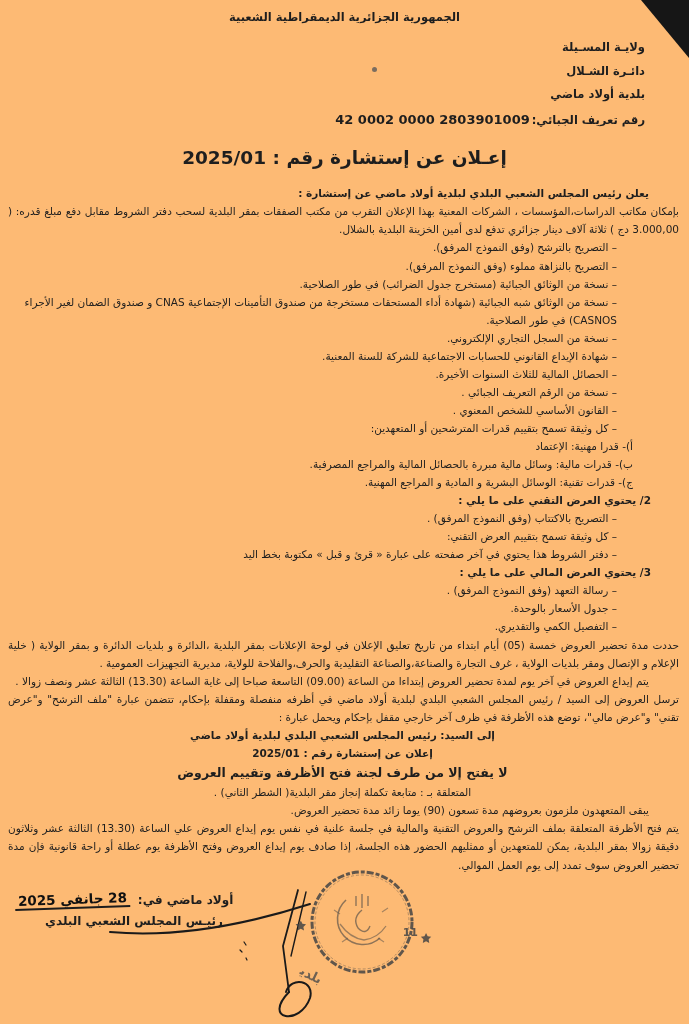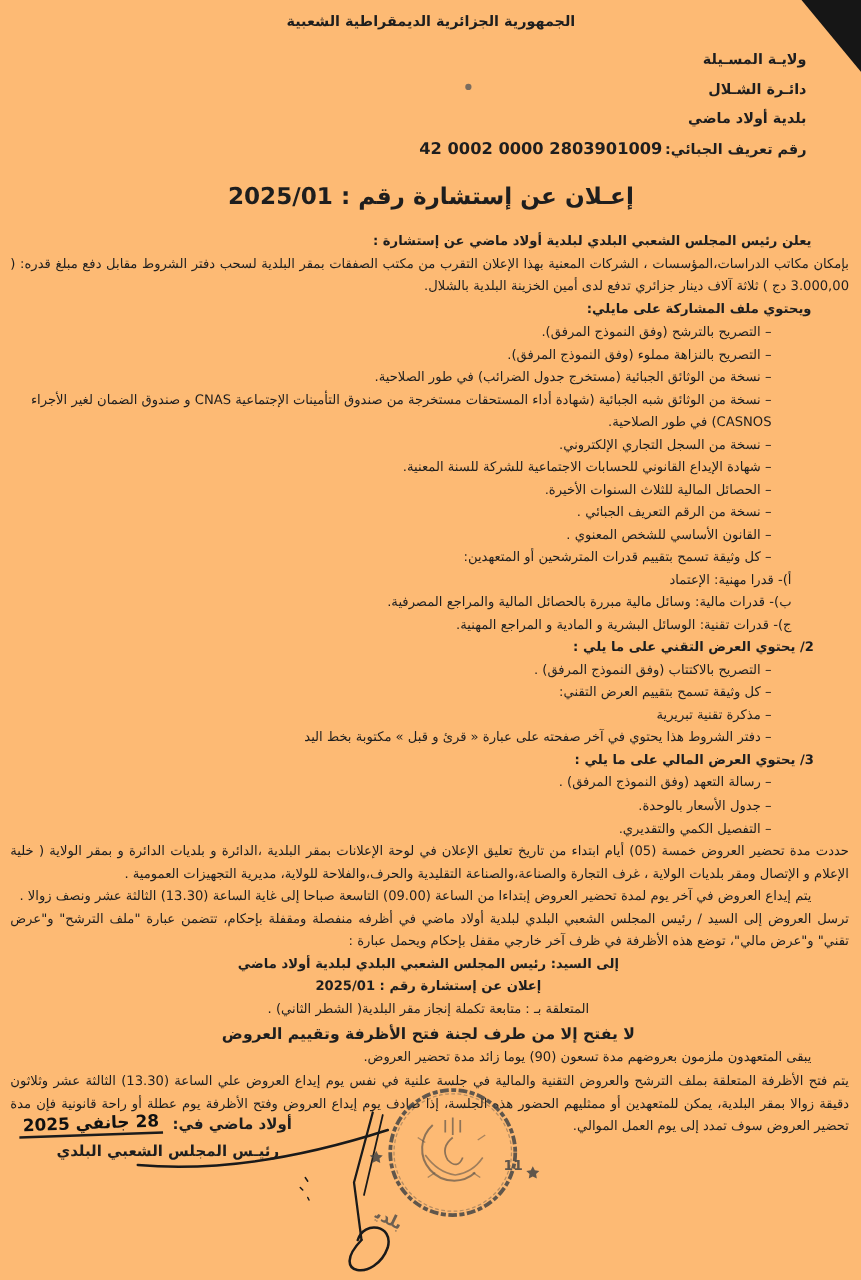--- a/index.html
+++ b/index.html
@@ -62,50 +62,48 @@
     <div>دائـرة الشـلال</div>
     <div>بلدية أولاد ماضي</div>
     <div class="taxline"><span>رقم تعريف الجبائي:</span><span class="num">42 0002 0000 2803901009</span></div>
   </div>
 
   <h1 class="title">إعـلان عن إستشارة رقم : 2025/01</h1>
 
   <div class="docbody" id="doc-body">
       <div class="line para-bold">يعلن رئيس المجلس الشعبي البلدي لبلدية أولاد ماضي عن إستشارة :</div>
       <div class="line para-justify">بإمكان مكاتب الدراسات،المؤسسات ، الشركات المعنية بهذا الإعلان التقرب من مكتب الصفقات بمقر البلدية لسحب دفتر الشروط مقابل دفع مبلغ قدره: ( 3.000,00 دج ) ثلاثة آلاف دينار جزائري تدفع لدى أمين الخزينة البلدية بالشلال.</div>
-      <div class="line para-bold">ويحتوي ملف المشاركة على مايلي:</div>
       <div class="line item">– التصريح بالترشح (وفق النموذج المرفق).</div>
       <div class="line item">– التصريح بالنزاهة مملوء (وفق النموذج المرفق).</div>
       <div class="line item">– نسخة من الوثائق الجبائية (مستخرج جدول الضرائب) في طور الصلاحية.</div>
       <div class="line item">– نسخة من الوثائق شبه الجبائية (شهادة أداء المستحقات مستخرجة من صندوق التأمينات الإجتماعية CNAS و صندوق الضمان لغير الأجراء CASNOS) في طور الصلاحية.</div>
       <div class="line item">– نسخة من السجل التجاري الإلكتروني.</div>
       <div class="line item">– شهادة الإيداع القانوني للحسابات الاجتماعية للشركة للسنة المعنية.</div>
       <div class="line item">– الحصائل المالية للثلاث السنوات الأخيرة.</div>
       <div class="line item">– نسخة من الرقم التعريف الجبائي .</div>
       <div class="line item">– القانون الأساسي للشخص المعنوي .</div>
       <div class="line item">– كل وثيقة تسمح بتقييم قدرات المترشحين أو المتعهدين:</div>
       <div class="line letter">أ)- قدرا مهنية: الإعتماد</div>
       <div class="line letter">ب)- قدرات مالية: وسائل مالية مبررة بالحصائل المالية والمراجع المصرفية.</div>
       <div class="line letter">ج)- قدرات تقنية: الوسائل البشرية و المادية و المراجع المهنية.</div>
       <div class="line heading">2/ يحتوي العرض التقني على ما يلي :</div>
       <div class="line item">– التصريح بالاكتتاب (وفق النموذج المرفق) .</div>
       <div class="line item">– كل وثيقة تسمح بتقييم العرض التقني:</div>
-      <div class="line item">– مذكرة تقنية تبريرية</div>
       <div class="line item">– دفتر الشروط هذا يحتوي في آخر صفحته على عبارة « قرئ و قبل » مكتوبة بخط اليد</div>
       <div class="line heading">3/ يحتوي العرض المالي على ما يلي :</div>
       <div class="line item">– رسالة التعهد (وفق النموذج المرفق) .</div>
       <div class="line item">– جدول الأسعار بالوحدة.</div>
       <div class="line item">– التفصيل الكمي والتقديري.</div>
       <div class="line para-justify">حددت مدة تحضير العروض خمسة (05) أيام ابتداء من تاريخ تعليق الإعلان في لوحة الإعلانات بمقر البلدية ،الدائرة و بلديات الدائرة و بمقر الولاية ( خلية الإعلام و الإتصال ومقر بلديات الولاية ، غرف التجارة والصناعة،والصناعة التقليدية والحرف،والفلاحة للولاية، مديرية التجهيزات العمومية .</div>
       <div class="line para">يتم إيداع العروض في آخر يوم لمدة تحضير العروض إبتداءا من الساعة (09.00) التاسعة صباحا إلى غاية الساعة (13.30) الثالثة عشر ونصف زوالا .</div>
       <div class="line para-justify">ترسل العروض إلى السيد / رئيس المجلس الشعبي البلدي لبلدية أولاد ماضي في أظرفه منفصلة ومقفلة بإحكام، تتضمن عبارة "ملف الترشح" و"عرض تقني" و"عرض مالي"، توضع هذه الأظرفة في ظرف آخر خارجي مقفل بإحكام ويحمل عبارة :</div>
       <div class="line center-bold">إلى السيد: رئيس المجلس الشعبي البلدي لبلدية أولاد ماضي</div>
       <div class="line center-bold">إعلان عن إستشارة رقم : 2025/01</div>
+      <div class="line center-bold-lg">لا يفتح إلا من طرف لجنة فتح الأظرفة وتقييم العروض</div>
       <div class="line center">المتعلقة بـ : متابعة تكملة إنجاز مقر البلدية( الشطر الثاني) .</div>
-      <div class="line center-bold-lg">لا يفتح إلا من طرف لجنة فتح الأظرفة وتقييم العروض</div>
       <div class="line para">يبقى المتعهدون ملزمون بعروضهم مدة تسعون (90) يوما زائد مدة تحضير العروض.</div>
       <div class="line para-justify">يتم فتح الأظرفة المتعلقة بملف الترشح والعروض التقنية والمالية في جلسة علنية في نفس يوم إيداع العروض علي الساعة (13.30) الثالثة عشر وثلاثون دقيقة زوالا بمقر البلدية، يمكن للمتعهدين أو ممثليهم الحضور هذه الجلسة، إذا صادف يوم إيداع العروض وفتح الأظرفة يوم عطلة أو راحة قانونية فإن مدة تحضير العروض سوف تمدد إلى يوم العمل الموالي.</div>
     </div>
 
   <div class="sigblock">
     <div class="sigdate"><span>أولاد ماضي في:</span> <span class="datestamp">28 جانفي 2025</span></div>
     <div class="signer">رئيـس المجلس الشعبي البلدي</div>
   </div>
 
   <svg class="sig-svg" width="310" height="136" viewBox="0 0 310 136">

